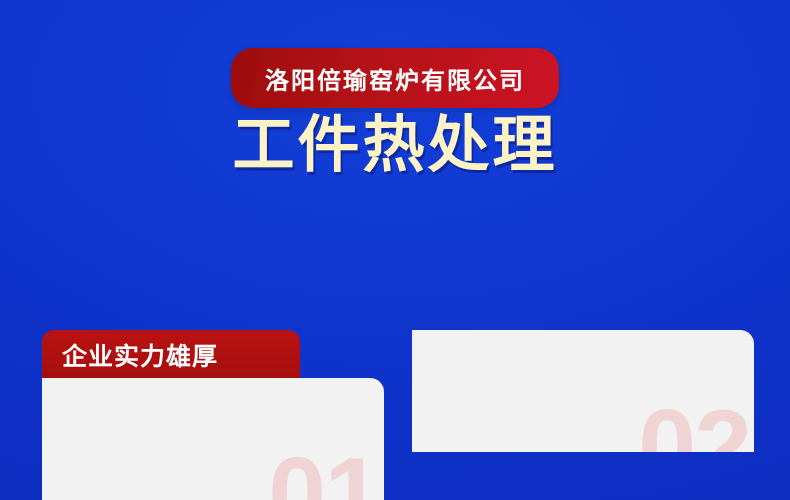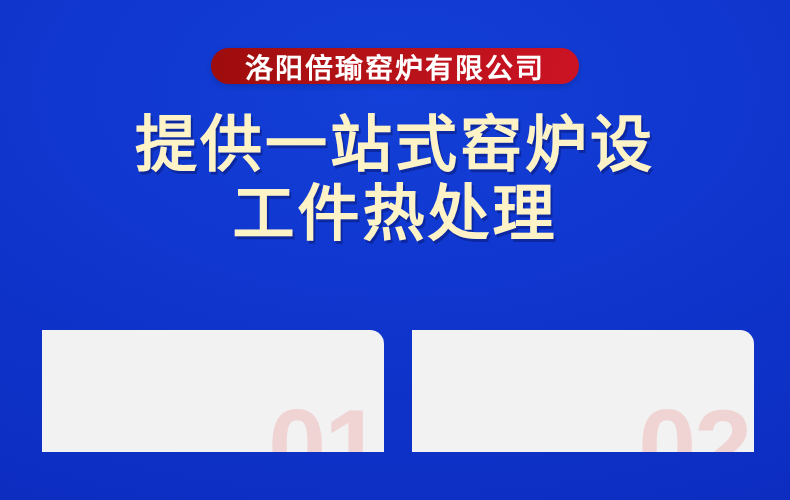--- a/index.html
+++ b/index.html
@@ -21,26 +21,26 @@
   }
 
   
   .badge-wrap {
     position:absolute;
     top:48px; left:0; right:0;
     display:flex; justify-content:center;
   }
   .badge {
     display:inline-flex; align-items:center; justify-content:center;
-    height:36px;
+    height:60px;
     padding:12px 34px;
     border-radius:22px;
     background:linear-gradient(100deg,#9d0c0c 0%,#b21216 38%,#cc1324 100%);
     color:#ffffff;
-    font-size:28px;
+    font-size:24px;
     font-weight:bold;
     letter-spacing:2px;
     white-space:nowrap;
     box-shadow:0 2px 6px rgba(0,0,0,0.18);
   }
 
   
   .headline {
     position:absolute;
     top:110px; left:0; right:0;
@@ -116,27 +116,27 @@
 </head>
 <body>
 
 <div class="poster">
 
   <div class="badge-wrap">
     <div class="badge">洛阳倍瑜窑炉有限公司</div>
   </div>
 
   <div class="headline">
-    <span class="ln">提供一站式窑炉设</span>
     <span class="ln">工件热处理</span>
   </div>
 
   <div class="cards">
 
     <div class="card">
+      <div class="card-head">企业实力雄厚</div>
       <div class="card-body">
         <div class="watermark">01</div>
       </div>
     </div>
 
     <div class="card">
       <div class="card-body">
         <div class="watermark">02</div>
       </div>
     </div>

